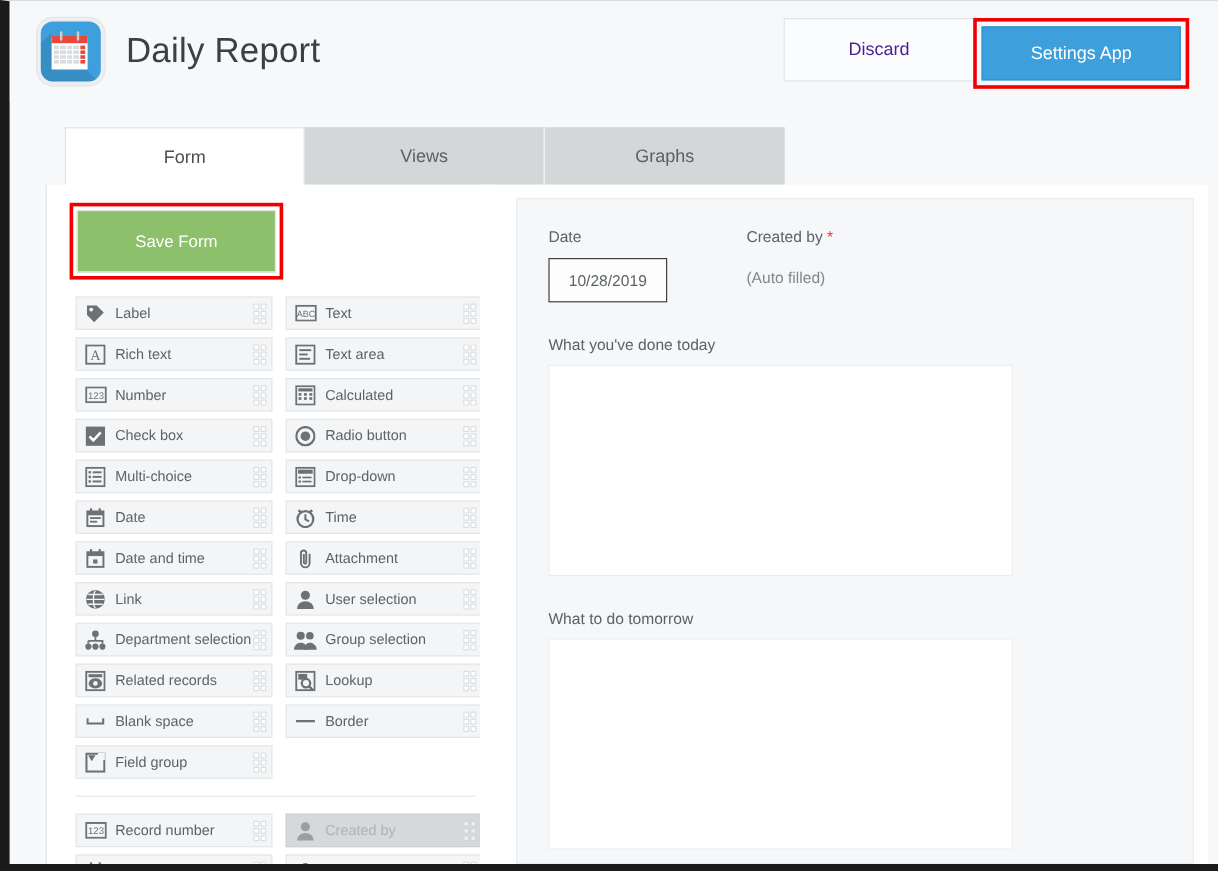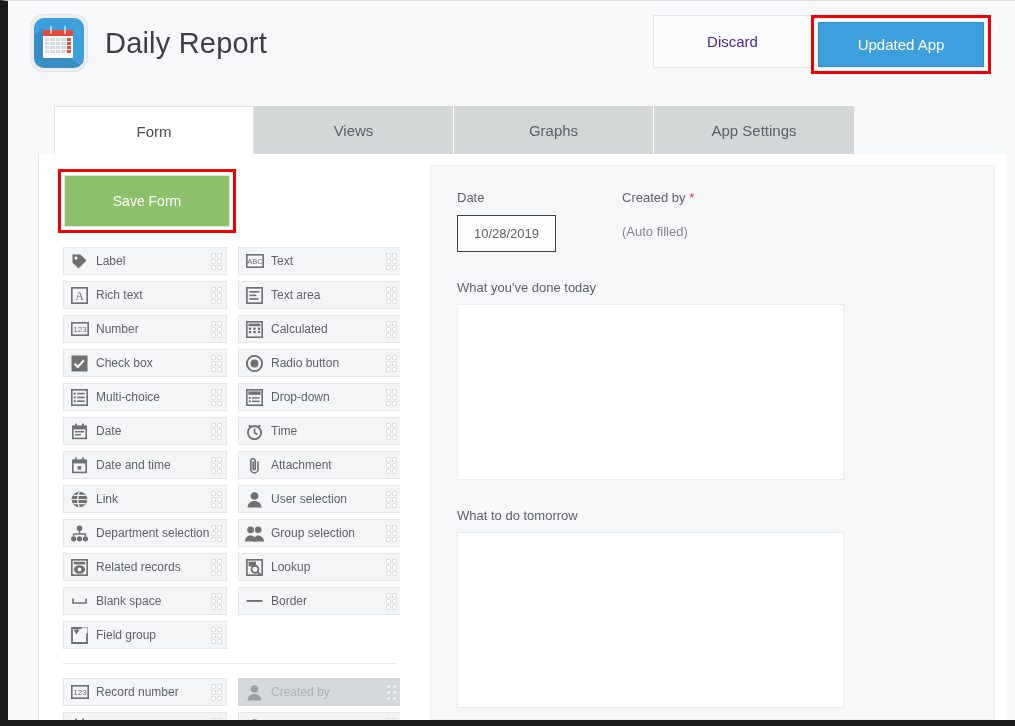--- a/index.html
+++ b/index.html
@@ -283,30 +283,29 @@
             <i></i>
             <i class="r"></i>
         </div>
       </div>
     </div>
     <h1 class="app-title">Daily Report</h1>
 
     <div class="header-actions">
       <div class="btn-discard">Discard</div>
       <div class="activate-wrap">
-        <div class="btn-activate">Updated App</div>
+        <div class="btn-activate">Settings App</div>
       </div>
     </div>
   </div>
 
   <div class="tabs">
     <div class="tab active">Form</div>
     <div class="tab">Views</div>
     <div class="tab">Graphs</div>
-    <div class="tab">App Settings</div>
   </div>
 
   <div class="panel">
 
     <div class="palette">
       <div class="save-wrap">
         <div class="btn-save">Save Form</div>
       </div>
 
       <div class="field-grid" id="field-grid">

